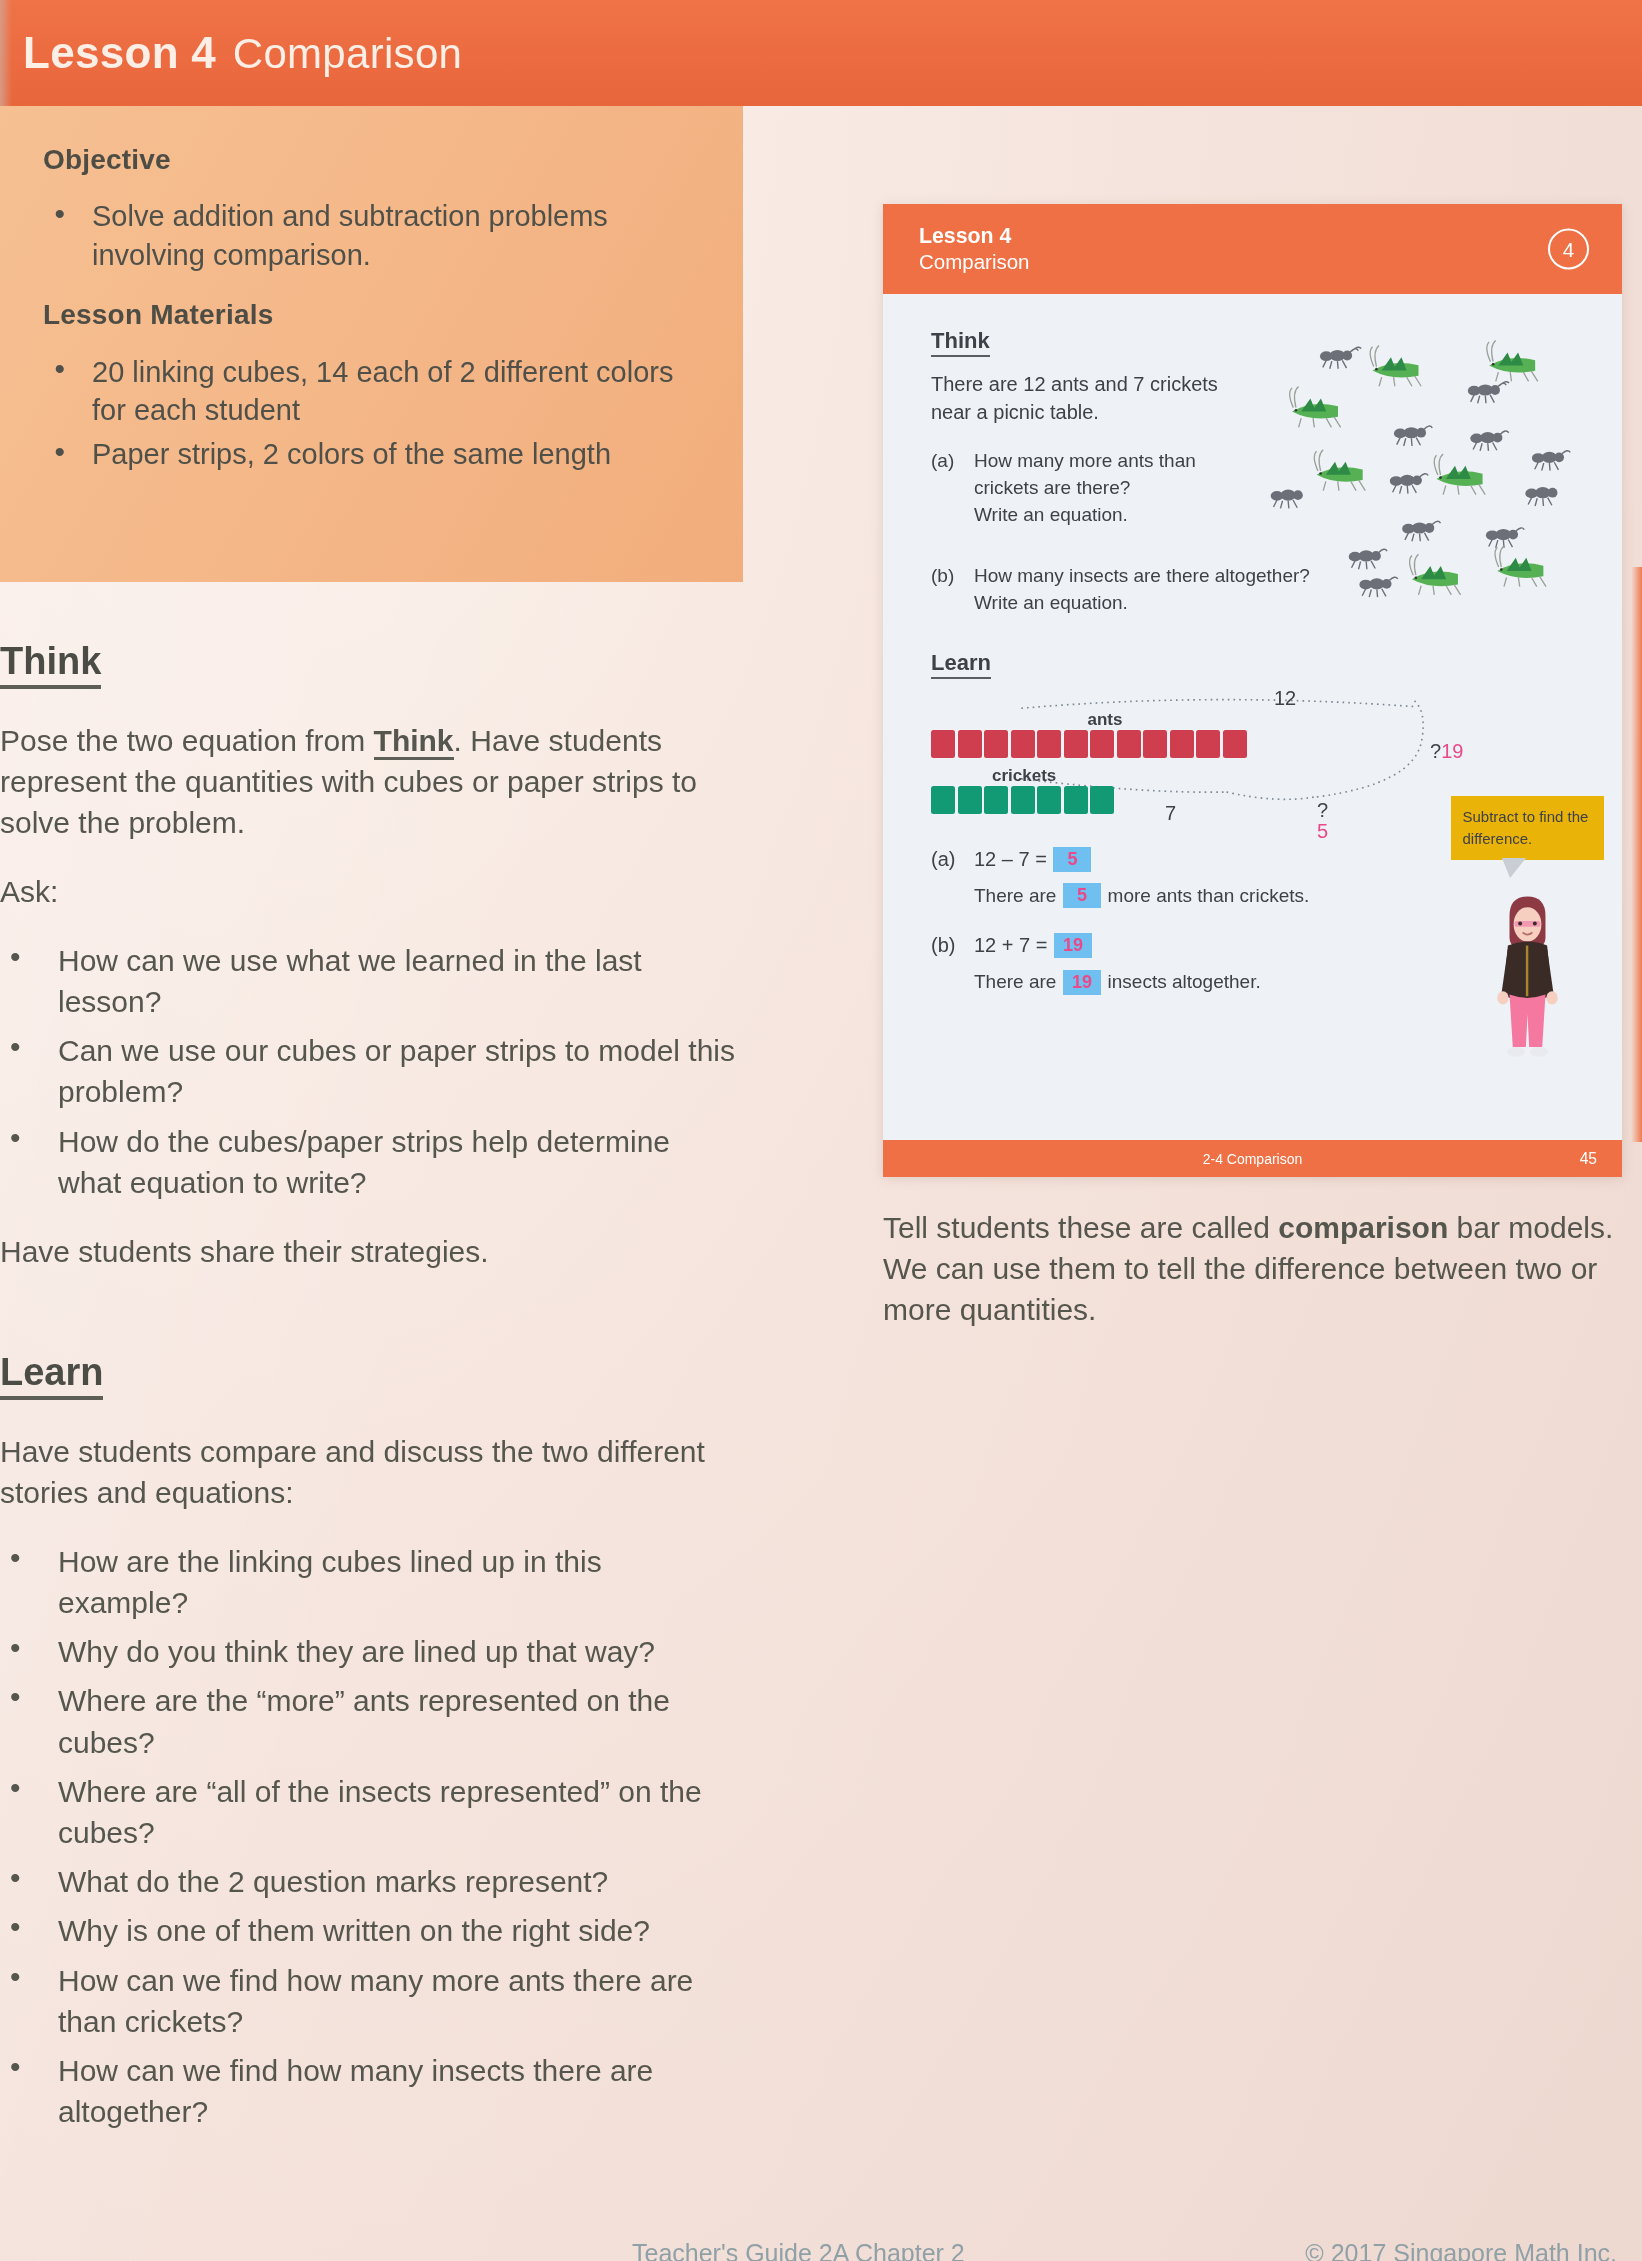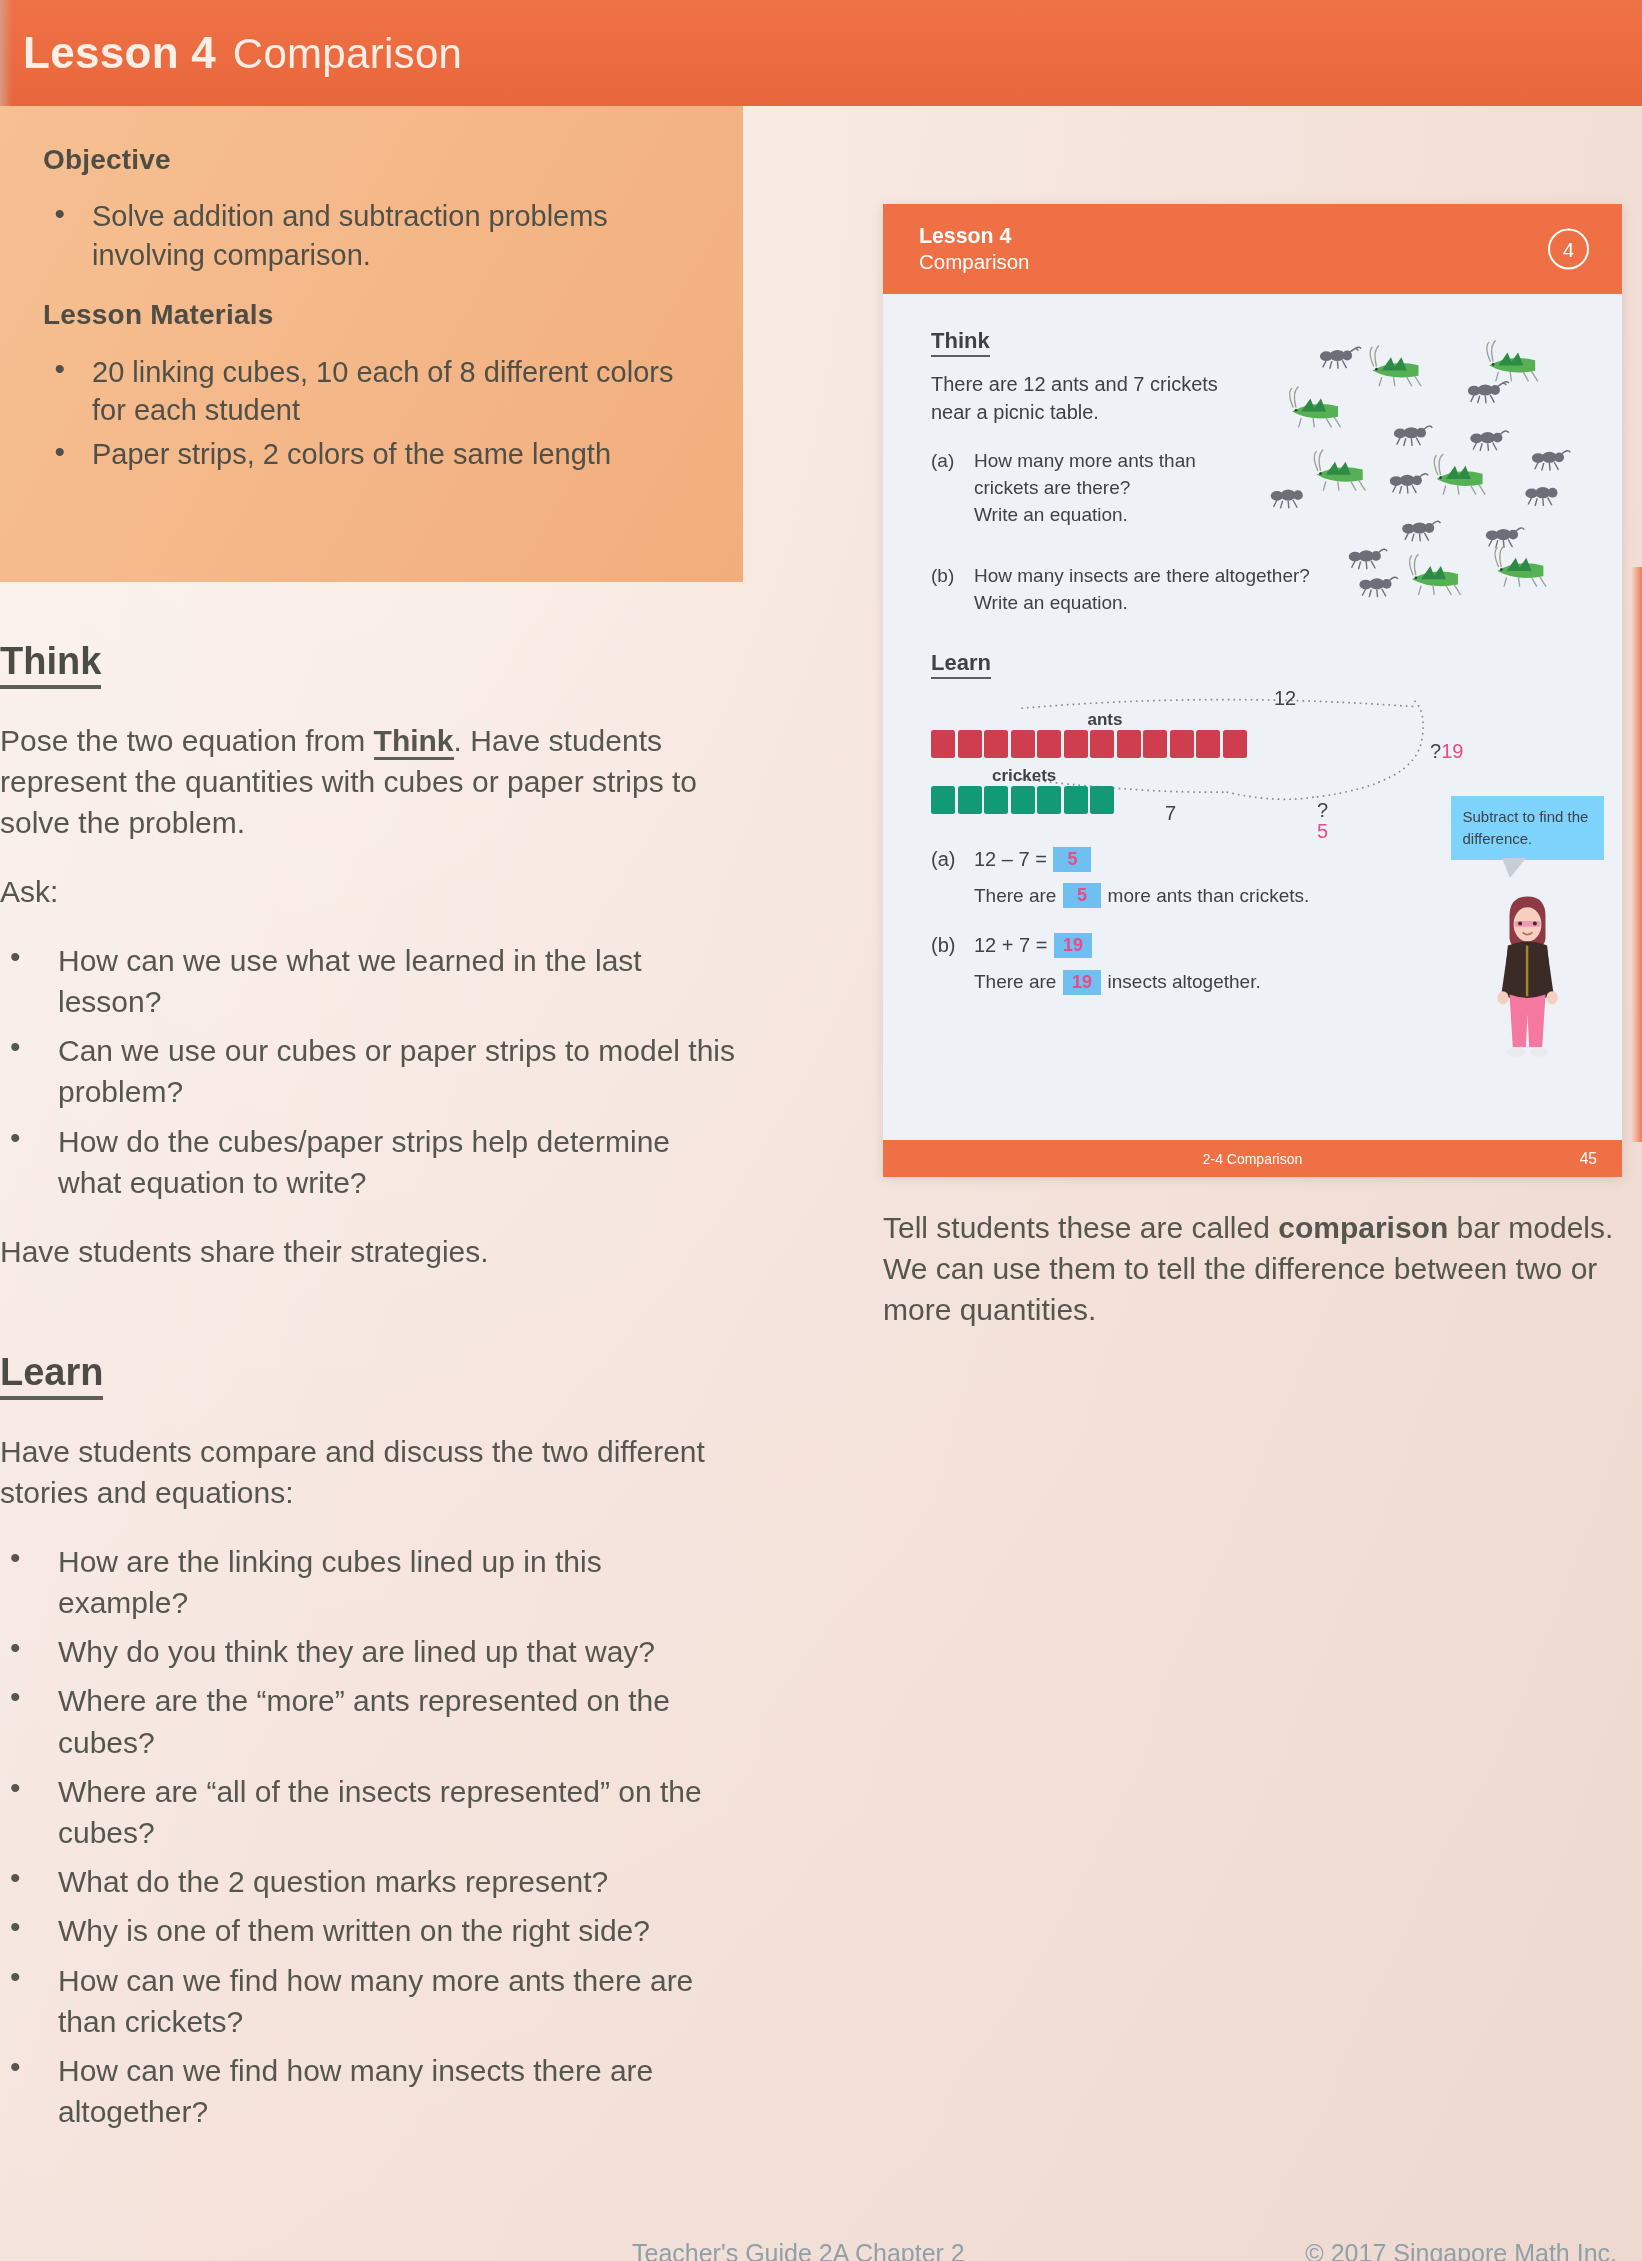--- a/index.html
+++ b/index.html
@@ -150,21 +150,21 @@
   .chip {
     display: inline-block; min-width: 38px; height: 25px; background: #6fc0f0;
     color: #e84a8a; font-weight: bold; text-align: center; line-height: 25px;
     margin: 0 6.6px; font-size: 18px; padding: 0 5px;
   }
   .eq-sub { font-size: 19px; color: #3f4148; display: flex; align-items: center; margin: 11.5px 0 0 43px; }
 
   
   .emma { position: absolute; right: 15px; top: 502px; width: 156px; }
   .bubble {
-    background: #7dd3fc; color: #3f4148; font-size: 15px; line-height: 1.45;
+    background: #eab308; color: #3f4148; font-size: 15px; line-height: 1.45;
     padding: 10px 11.5px; position: relative; width: 153px;
   }
   .bubble::after {
     content:""; position:absolute; left: 51px; bottom: -18px;
     border-left: 8.2px solid transparent; border-right: 16.4px solid transparent;
     border-top: 20px solid #c9ced4;
   }
   .girl { position: absolute; left: 34px; top: 92px; }
 
   
@@ -197,21 +197,21 @@
   </div>
 </div>
 
 <div class="objective-box">
   <div class="obj-h">Objective</div>
   <ul class="obj-list">
     <li>Solve addition and subtraction problems involving comparison.</li>
   </ul>
   <div class="obj-h second">Lesson Materials</div>
   <ul class="obj-list">
-    <li>20 linking cubes, 10 each of 8 different colors for each student</li>
+    <li>20 linking cubes, 14 each of 2 different colors for each student</li>
     <li>Paper strips, 2 colors of the same length</li>
   </ul>
 </div>
 
 <div class="left-col">
 
   <div class="sec-head">Think</div>
 
   <p class="para">
     <span>Pose the two equation from </span><span class="ul">Think</span><span>. Have students represent the quantities with cubes or paper strips to solve the problem.</span>

